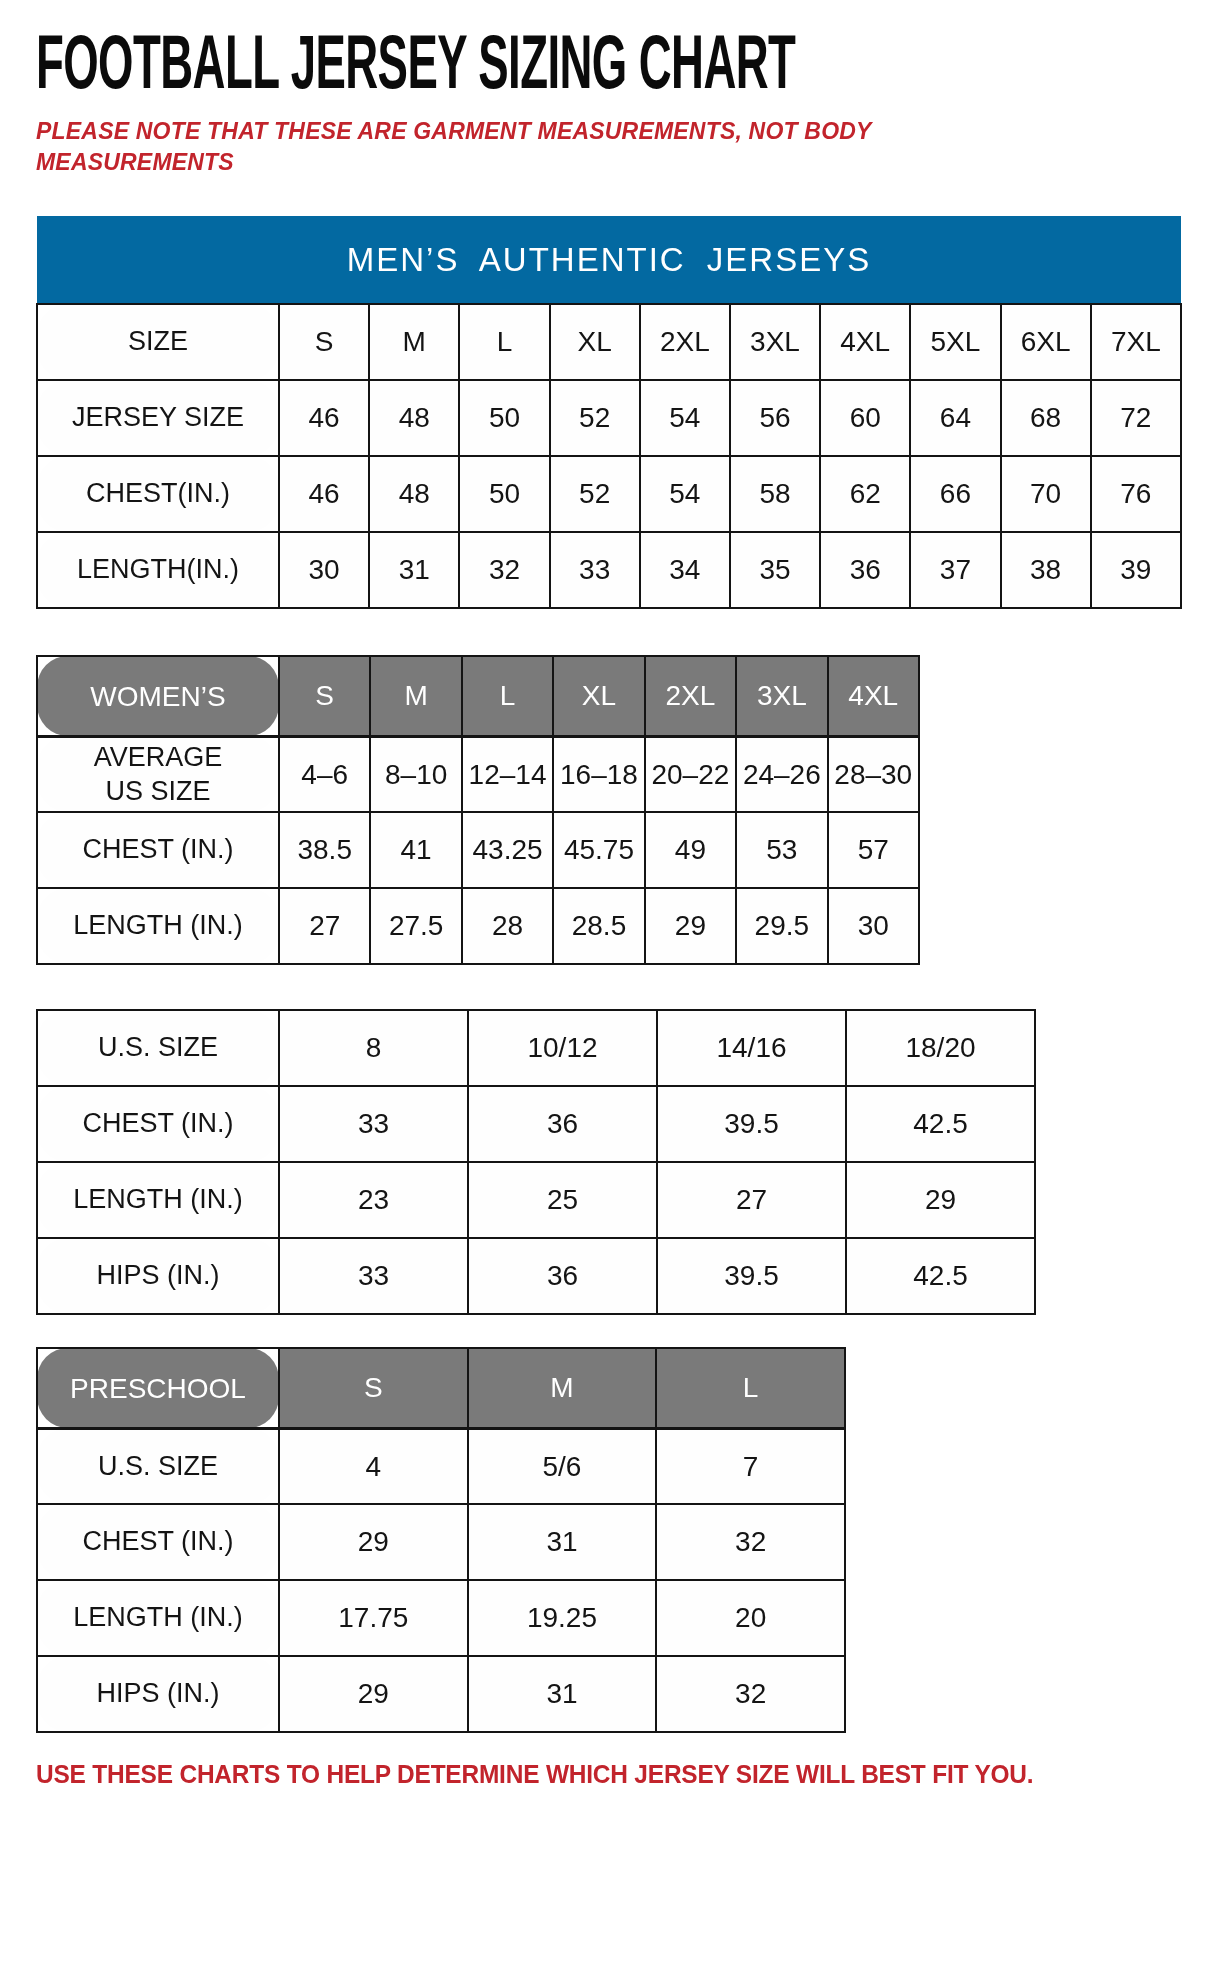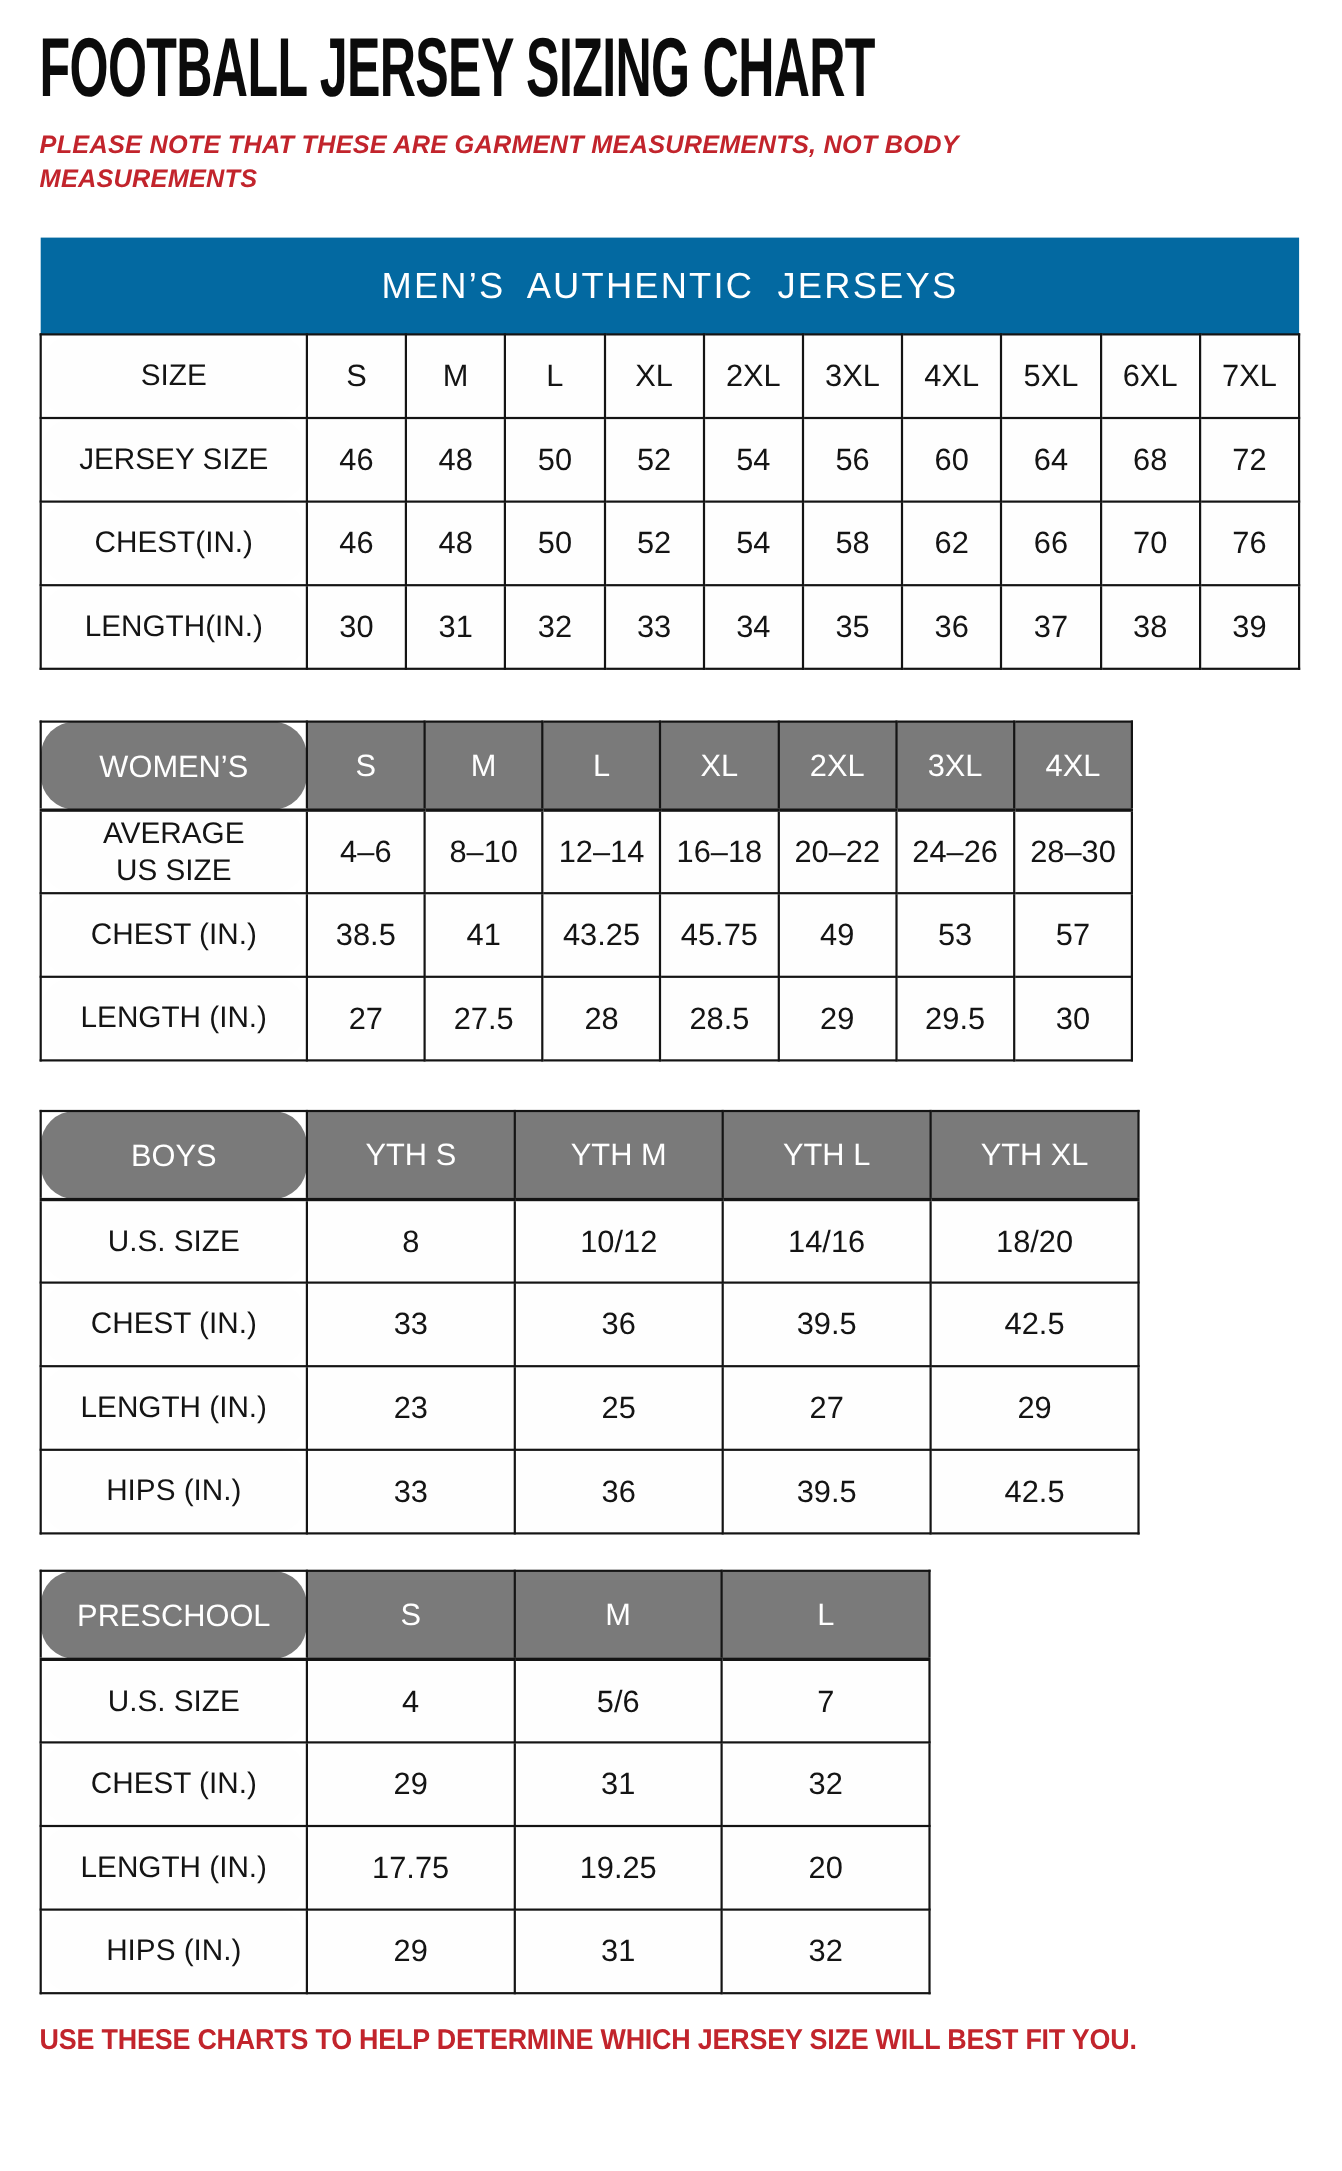--- a/index.html
+++ b/index.html
@@ -37,21 +37,21 @@
     font-size:33px; height:88px; font-weight:400;
     letter-spacing:2px; word-spacing:10px;
   }
   .header-row.gray th {
     background:#7a7a7a; color:#ffffff; height:80px;
     border-bottom-width:3px;
   }
   .header-row.gray .label-cell { font-size:28px; }
 
   table[data-table-idx="0"] { width:1146px; margin-top:38px; }
-  table[data-table-idx="1"] { width:994px;  margin-top:46px;padding-left:37px; }
+  table[data-table-idx="1"] { width:884px;  margin-top:46px;padding-left:37px; }
   table[data-table-idx="2"] { width:1000px; margin-top:44px; }
   table[data-table-idx="3"] { width:810px;  margin-top:32px; }
   col.label-col { width:242px; }
 
   .footer {
     margin-top:26px; color:#c2242c; font-weight:700;
     font-size:26px; letter-spacing:-0.2px; white-space:nowrap;
     transform:scaleX(0.94); transform-origin:left center;
   }
 </style>
@@ -193,27 +193,20 @@
     </table>
   <table class="size-table" data-table-idx="2">
       <colgroup>
         <col class="label-col">
         <col>
         <col>
         <col>
         <col>
       </colgroup>
       <tbody>
-        <tr class="header-row gray">
-          <th class="label-cell">BOYS</th>
-          <th class="col-header">YTH S</th>
-          <th class="col-header">YTH M</th>
-          <th class="col-header">YTH L</th>
-          <th class="col-header">YTH XL</th>
-        </tr>
         <tr>
           <th class="label-cell">U.S. SIZE</th>
           <td class="value-cell">8</td>
           <td class="value-cell">10/12</td>
           <td class="value-cell">14/16</td>
           <td class="value-cell">18/20</td>
         </tr>
         <tr>
           <th class="label-cell">CHEST (IN.)</th>
           <td class="value-cell">33</td>

